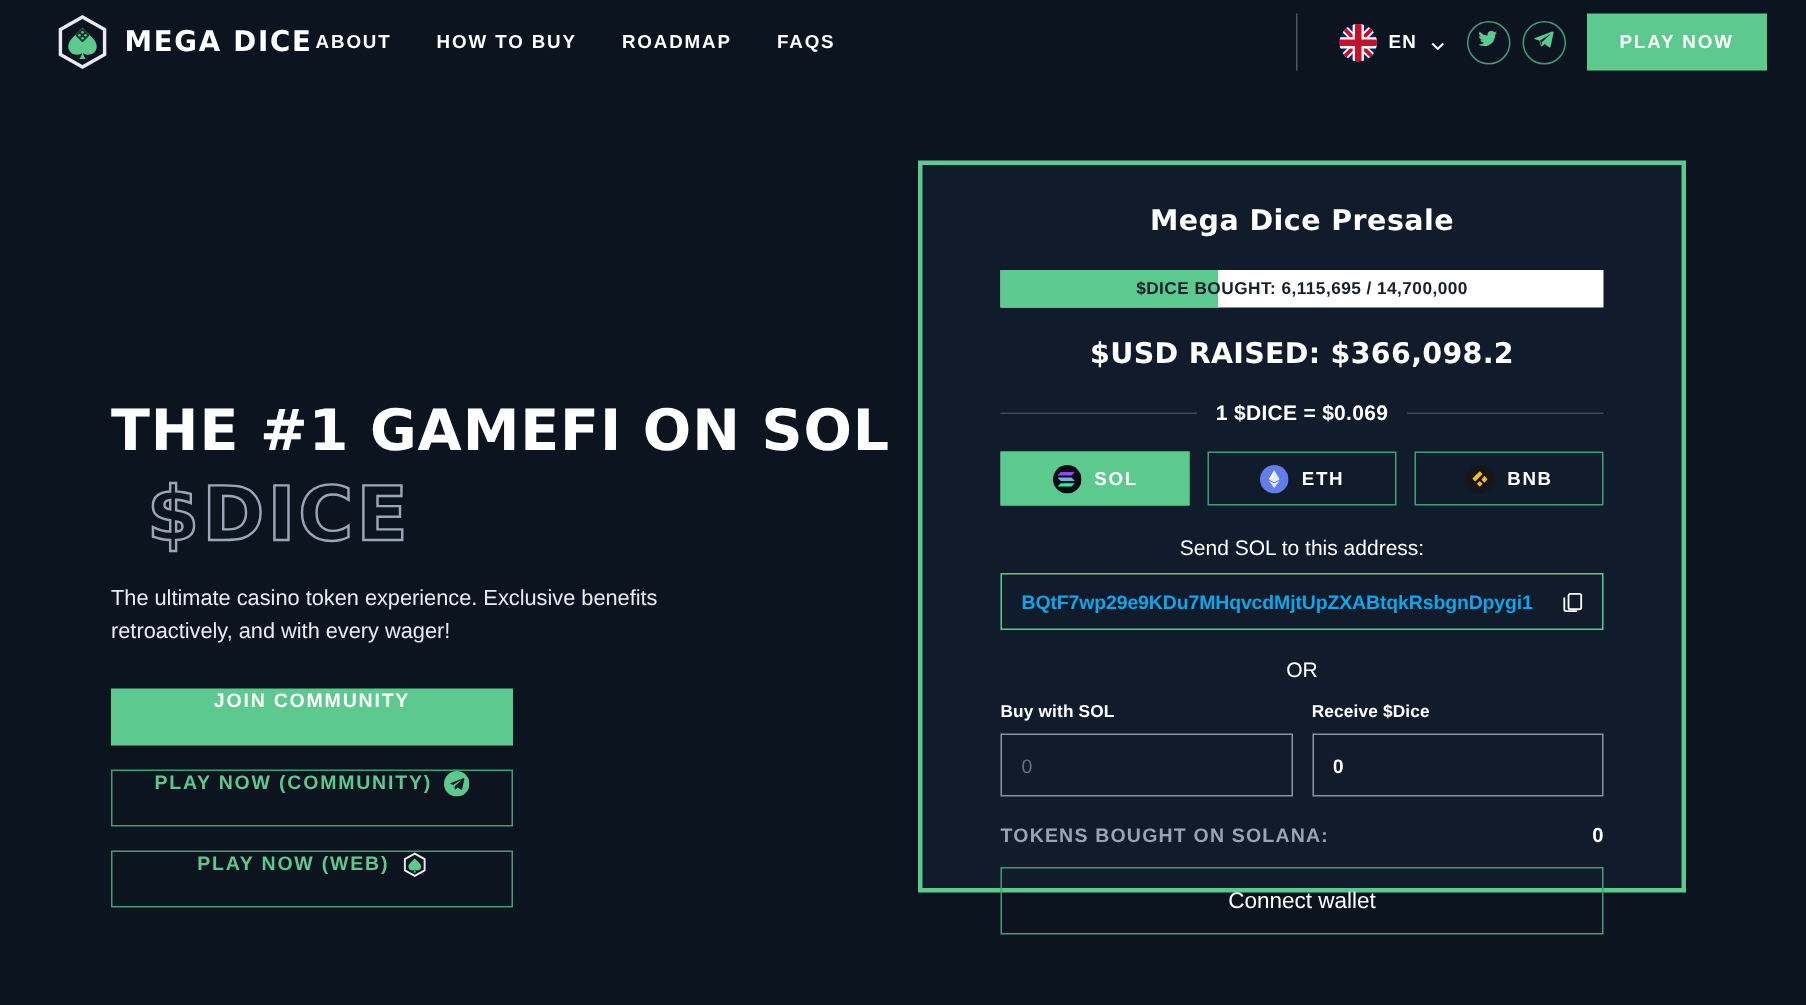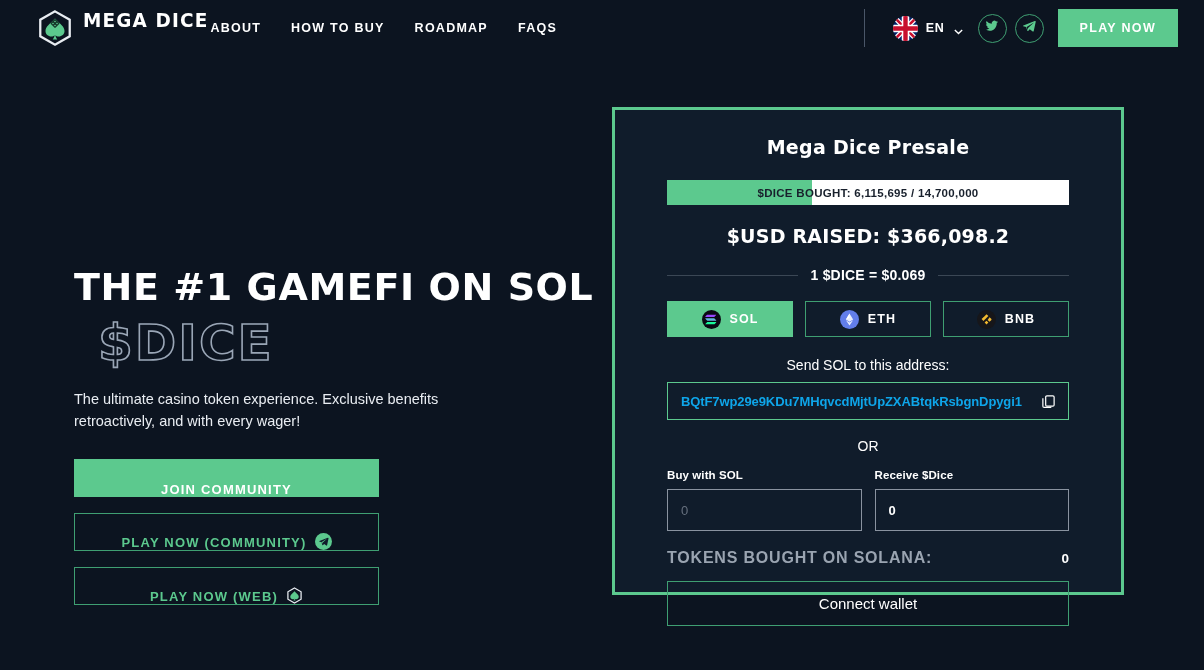--- a/index.html
+++ b/index.html
@@ -12,21 +12,21 @@
   body { position: relative; }
 
   
   .header {
     height: 56px; width: 100%;
     display: flex; align-items: center;
     padding: 0 26px 0 36px;
     background: #0c1420;
     position: relative;
   }
-  .brand { display: flex; align-items: flex-start; gap: 7px; }
+  .brand { display: flex; align-items: center; gap: 7px; }
   .brand-mark { width: 38px; height: 38px; display: block; }
   .brand-name {
     color: #ffffff; font-size: 19px; font-weight: 700;
     letter-spacing: 1.2px;
     font-family: "DejaVu Sans", sans-serif;
     transform: scaleX(0.97);
   }
   .nav {
     display: flex; align-items: center; gap: 30px;
   }
@@ -78,22 +78,22 @@
     -webkit-text-stroke: 1.6px #9aa6b6;
     line-height: 1.08;
     margin-left: 24px;
   }
   .hero-desc {
     margin-top: 18px;
     color: #e9edf2; font-size: 14.5px; line-height: 1.55; width: 400px;
   }
   .hero-buttons { margin-top: 26px; width: 305px; }
   .hero-btn {
-    width: 305px; height: 38px;
-    display: flex; align-items: flex-end; justify-content: center; gap: 8px;
+    width: 268px; height: 38px;
+    display: flex; align-items: flex-start; justify-content: center; gap: 8px;
     font-size: 13px; font-weight: 700; letter-spacing: 1.2px;
     cursor: pointer; font-family: "Liberation Sans", sans-serif;
     margin-bottom: 16px;
   }
   .hero-btn.filled { background: #5cc98e; color: #ffffff; border: none; }
   .hero-btn.outline {
     background: transparent; color: #5cc98e;
     border: 1px solid #3f9f72;
   }
   .hero-btn svg { width: 17px; height: 17px; display: block; }
@@ -175,21 +175,21 @@
     margin-top: 8px; height: 42px; width: 100%;
     border: 1px solid #8a93a0; background: transparent;
     color: #ffffff; font-size: 13px; font-weight: 700;
     padding: 0 13px; font-family: "Liberation Sans", sans-serif;
   }
   .field-input::placeholder { color: #66707e; font-weight: 400; }
   .tokens-row {
     margin-top: 18px; display: flex; align-items: center; justify-content: space-between;
   }
   .tokens-label {
-    color: #9aa4b1; font-size: 16px; font-weight: 700; letter-spacing: 0.8px;
+    color: #9aa4b1; font-size: 13px; font-weight: 700; letter-spacing: 0.8px;
   }
   .tokens-value { color: #ffffff; font-size: 13.5px; font-weight: 700; }
   .connect-btn {
     margin-top: 14px; width: 100%; height: 45px;
     border: 1px solid #3f9f72; background: transparent;
     color: #ffffff; font-size: 15px; cursor: pointer;
     font-family: "Liberation Sans", sans-serif;
   }
 </style>
 </head>

